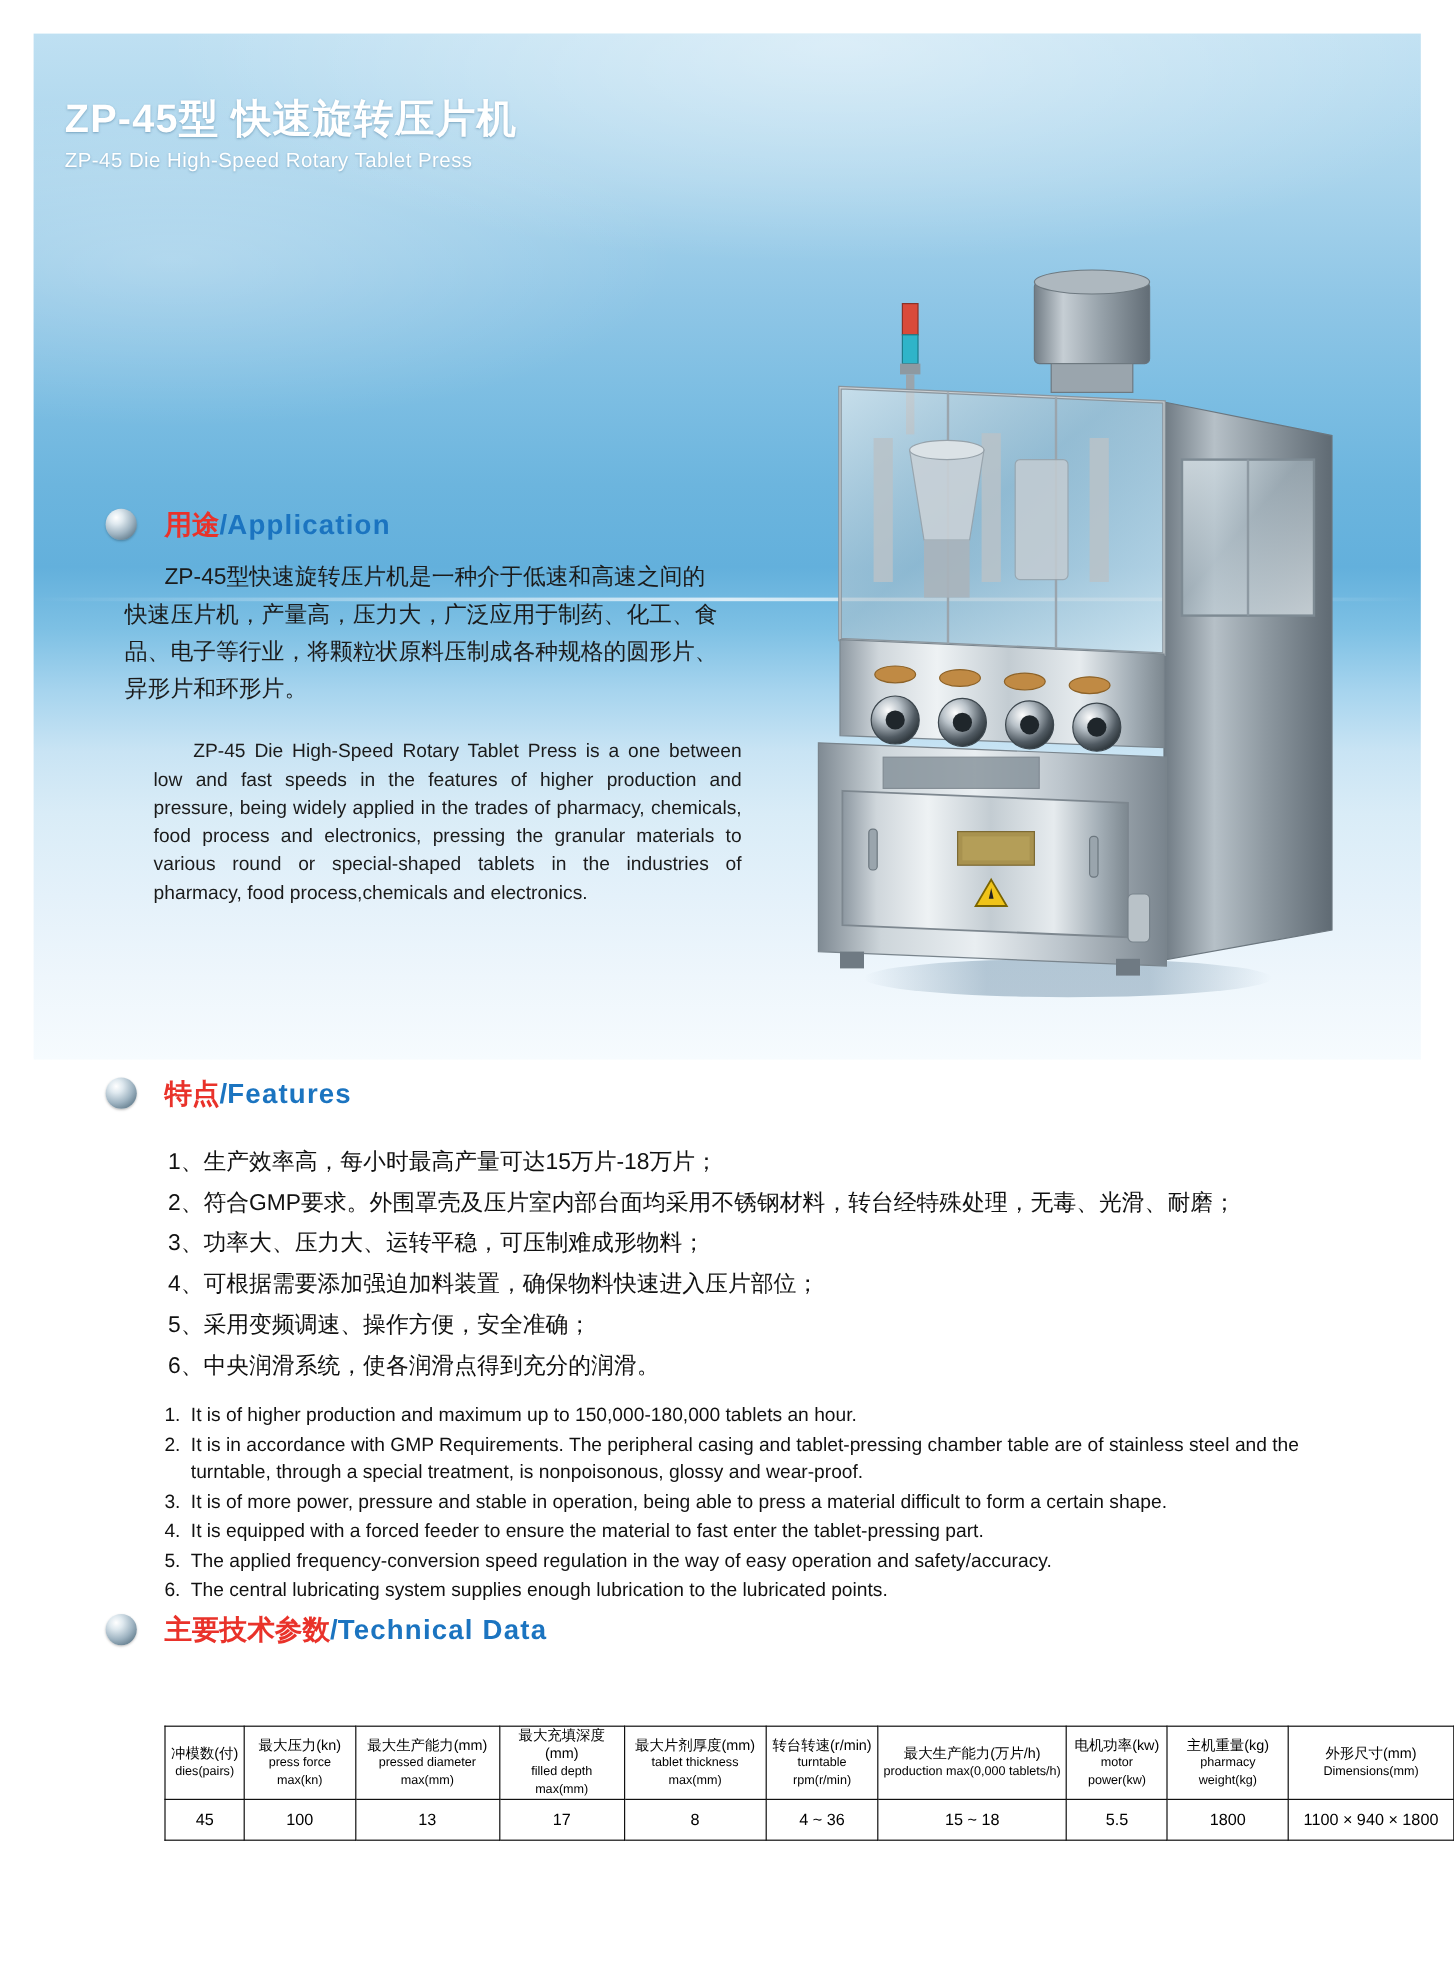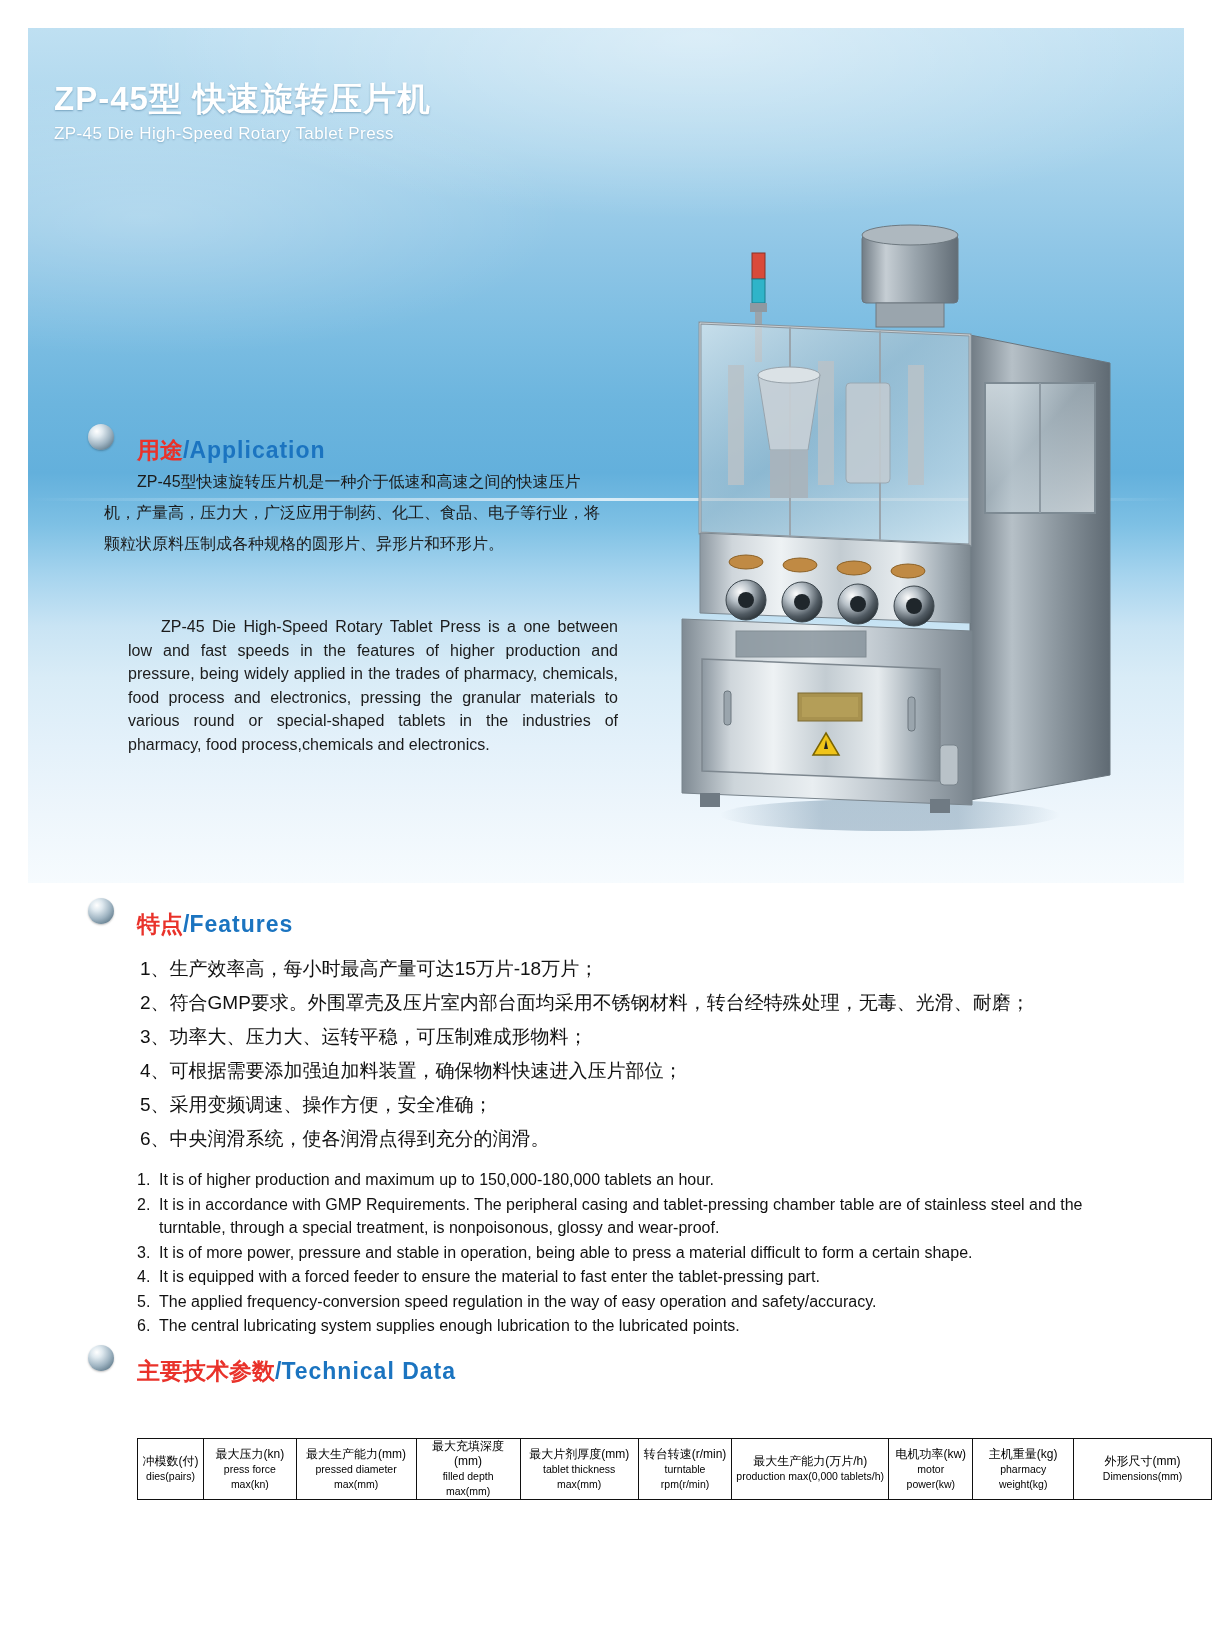--- a/index.html
+++ b/index.html
@@ -94,33 +94,32 @@
     background:
       radial-gradient(circle at 34% 28%, #ffffff 0%, #dfe9ef 22%, #9fb4c2 55%, #6d8696 78%, #50677a 100%);
     box-shadow: 0 1px 2px rgba(0,0,0,0.25);
   }
 
   .sec-title {
     position: absolute;
     font-size: 23px;
     font-weight: bold;
     white-space: nowrap;
-    margin-top: 13px;
   }
   .sec-title .cn { color: #e9322a; }
   .sec-title .sep { color: #1b74c0; }
   .sec-title .en { color: #1b74c0; letter-spacing: 1px; }
 
   
   .app-cn {
     position: absolute;
     left: 104px;
     top: 466px;
     width: 500px;
-    font-size: 16px;
+    font-size: 19px;
     line-height: 31px;
     color: #1b1b1b;
     text-indent: 33px;
   }
   .app-en {
     position: absolute;
     left: 104px;
     top: 615px;
     width: 490px;
     font-size: 16px;
@@ -414,16 +413,28 @@
       </td>
       <td style="width:96px">
         <span class="hd-cn">主机重量(kg)</span>
         <span class="hd-en">pharmacy weight(kg)</span>
       </td>
       <td style="width:134px">
         <span class="hd-cn">外形尺寸(mm)</span>
         <span class="hd-en">Dimensions(mm)</span>
       </td>
     </tr>
+    <tr class="vals">
+      <td>45</td>
+      <td>100</td>
+      <td>13</td>
+      <td>17</td>
+      <td>8</td>
+      <td>4 ~ 36</td>
+      <td>15 ~ 18</td>
+      <td>5.5</td>
+      <td>1800</td>
+      <td>1100 × 940 × 1800</td>
+    </tr>
   </tbody>
     </table>
 
 </div>
 
 </body></html>

